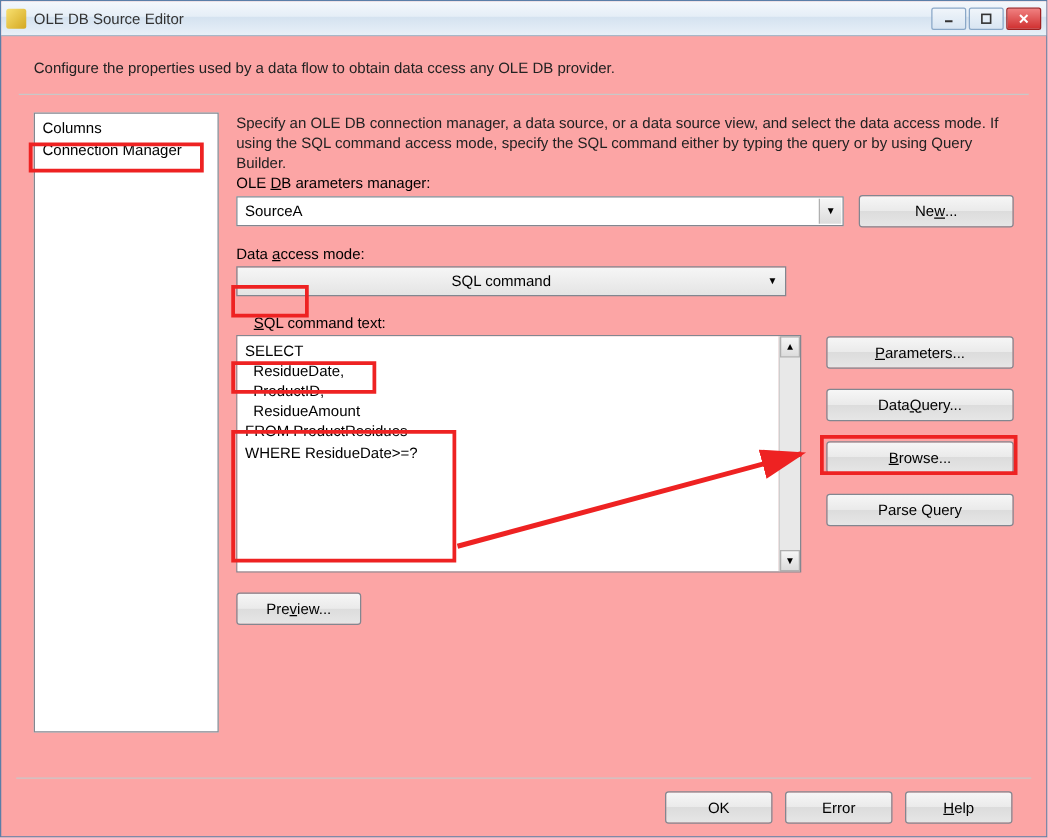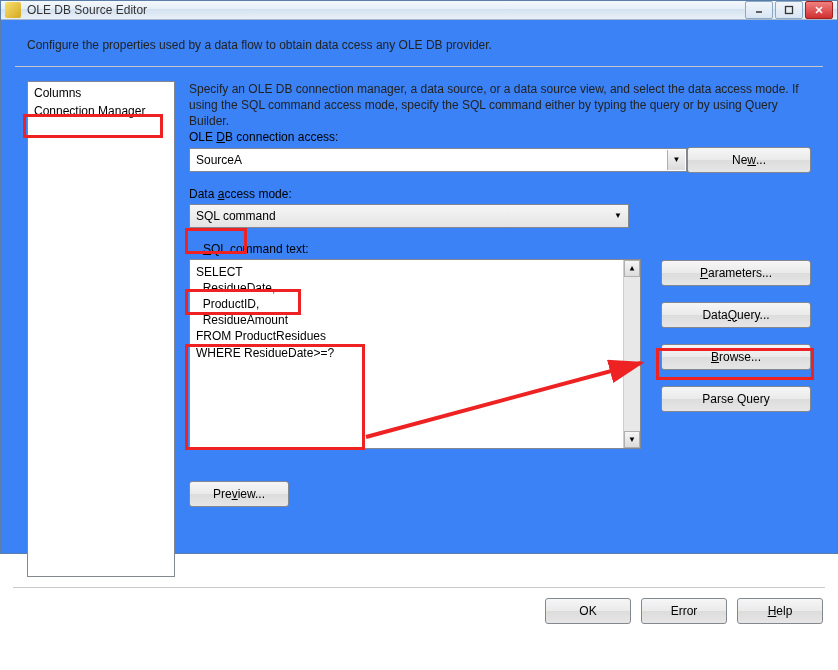--- a/index.html
+++ b/index.html
@@ -9,23 +9,23 @@
     font-family: "Segoe UI", Tahoma, sans-serif;
     font-size: 12px;
     background: #fff;
     width: 838px;
     height: 670px;
     overflow: hidden;
     position: relative;
   }
   .window {
     width: 838px;
-    height: 554px;
+    height: 670px;
     border: 1px solid #5a7ea8;
-    background: #3b82f6;
+    background: #fca5a5;
     display: flex;
     flex-direction: column;
     position: relative;
   }
   .titlebar {
     height: 28px;
     background: linear-gradient(to bottom, #f4f8fc 0%, #e5eef7 45%, #d4e2f0 46%, #e8f0f8 100%);
     border-bottom: 1px solid #a8b8c8;
     display: flex;
     align-items: center;
@@ -98,21 +98,21 @@
     line-height: 1.35;
   }
   .field-label {
     display: block;
     margin-bottom: 3px;
   }
   .underline { text-decoration: underline; }
   .conn-row, .access-row {
     display: flex;
     align-items: center;
-    gap: 0;
+    gap: 12px;
     margin-bottom: 14px;
   }
   .combo {
     position: relative;
     border: 1px solid #828790;
     background: #fff;
     height: 24px;
     display: flex;
     align-items: center;
     padding: 0 22px 0 6px;
@@ -122,20 +122,21 @@
     position: absolute;
     right: 1px; top: 1px; bottom: 1px;
     width: 18px;
     background: linear-gradient(to bottom, #f6f6f6, #dcdcdc);
     border-left: 1px solid #b0b0b0;
     display: flex; align-items: center; justify-content: center;
   }
   .combo.full {
     background: linear-gradient(to bottom, #f6f6f6, #e4e4e4);
     border: 1px solid #828790;
+    justify-content: center;
   }
   .combo.full .arrow-btn { border-left: none; background: transparent; }
   .btn {
     min-width: 124px;
     height: 26px;
     border: 1px solid #828790;
     border-radius: 3px;
     background: linear-gradient(to bottom, #f6f6f6 0%, #eaeaea 49%, #dcdcdc 50%, #e6e6e6 100%);
     display: inline-flex;
     align-items: center;
@@ -180,33 +181,33 @@
   }
   .sql-right {
     width: 150px;
     display: flex;
     flex-direction: column;
     gap: 16px;
     padding-top: 0;
   }
   .sql-right .btn { width: 150px; min-width:150px; }
   .preview-row { margin-top: 0; }
-  .preview-row .btn { min-width: 100px; margin-top: 16px; }
+  .preview-row .btn { min-width: 100px; }
 
   .footer-sep {
     border-top: 1px solid #c8c8c8;
     margin: 10px 12px 0 12px;
   }
   .footer {
     height: 46px;
     display: flex;
     justify-content: flex-end;
     align-items: center;
     gap: 10px;
-    padding: 0 14px;
+    padding: 0 27px;
   }
   .footer .btn { min-width: 86px; }
 
   .hl {
     position: absolute;
     border: 3px solid #ee2222;
     pointer-events: none;
     z-index: 50;
   }
   .arrow-svg {
@@ -251,21 +252,21 @@
     <div class="body-row">
       <div class="nav">
         <div class="nav-item">Columns</div>
         <div class="nav-item">Connection Manager</div>
       </div>
 
       <div class="main">
         <div class="desc">Specify an OLE DB connection manager, a data source, or a data source view, and select the data access mode. If using the SQL command access mode, specify the SQL command either by typing the query or by using Query Builder.</div>
 
         <label class="field-label">
-          <span>OLE </span><span class="underline">D</span><span>B connection access:</span>
+          <span>OLE </span><span class="underline">D</span><span>B arameters manager:</span>
         </label>
         <div class="conn-row">
           <div class="combo" style="flex:1;">
             <span>SourceA</span>
             <div class="arrow-btn">
                 <span class="arrow-dn">▼</span>
               </div>
           </div>
           <div class="btn">
             <span>Ne</span>

